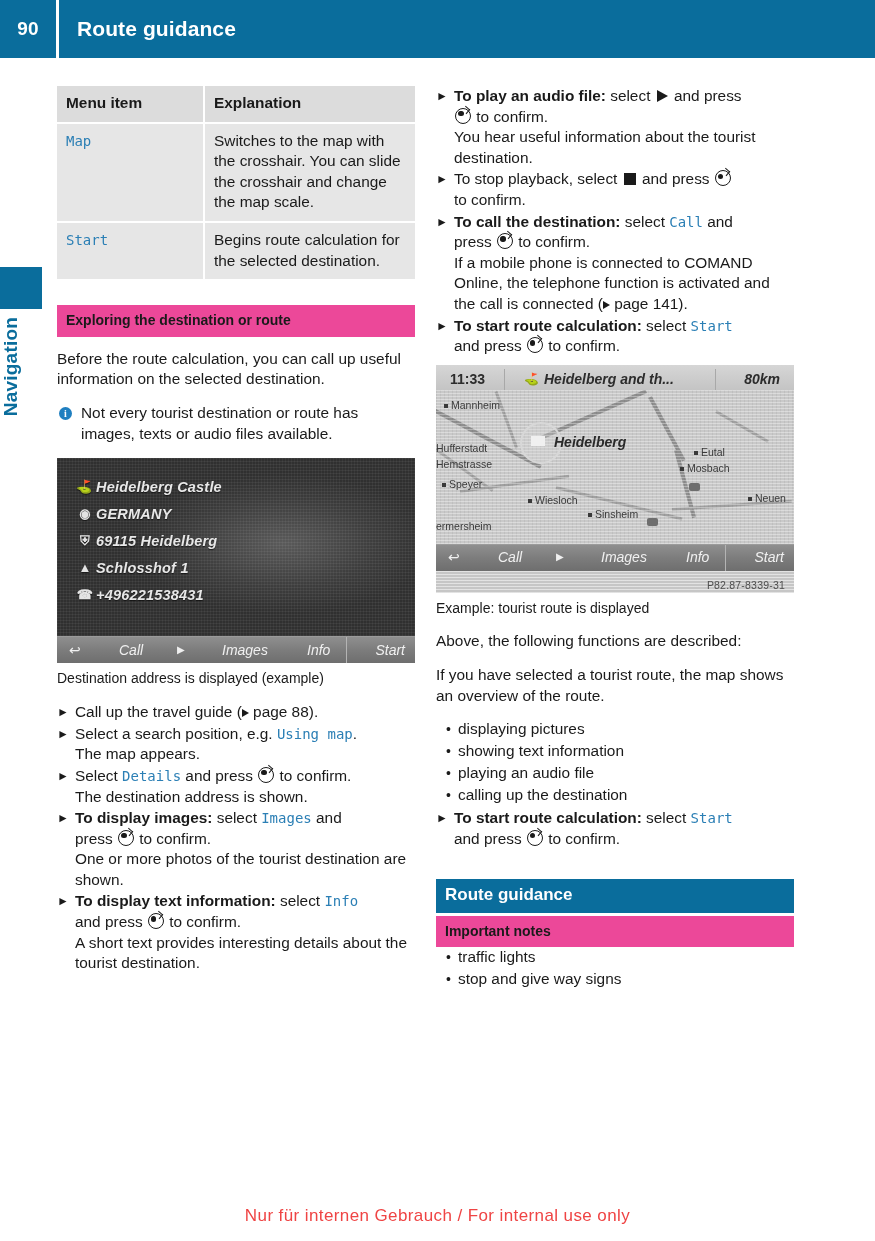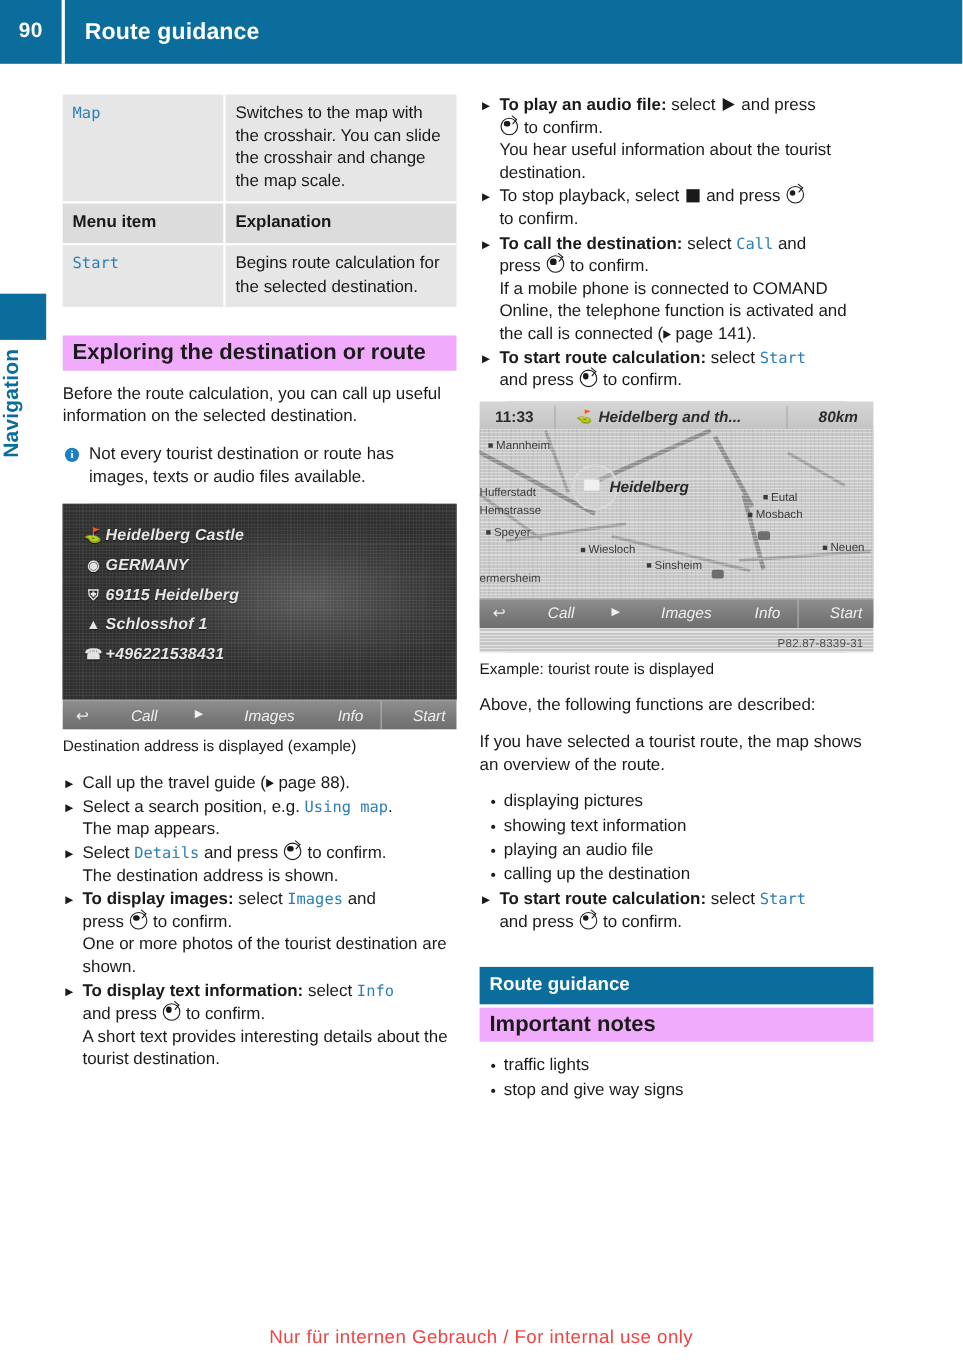--- a/index.html
+++ b/index.html
@@ -105,25 +105,24 @@
   table.menu-table tr:last-child td { border-bottom: none; }
   .col-menu { width: 128px; }
   .cmd {
     color: #2b7fb5;
     font-family: "DejaVu Sans Mono", monospace;
     font-size: 14px;
   }
 
   
   .h-gray {
-    background: #f0abfc;
-    font-weight: bold;
-    font-size: 20px;
+    background: #ec4899;
+    font-weight: bold;
+    font-size: 14px;
     padding: 5px 9px 6px 9px;
-    margin-bottom: 12px;
   }
   .h-blue {
     background: #0a6d9c;
     color: #ffffff;
     font-weight: bold;
     font-size: 17px;
     padding: 6px 9px 7px 9px;
     margin-bottom: 3px;
   }
   .h-blue-wrap { margin-top: 30px; }
@@ -439,28 +438,28 @@
 <div class="side-tab">
   <div class="sq"></div>
   <div class="vlabel">Navigation</div>
 </div>
 
 <div class="col col-left">
 
   <table class="menu-table">
     <tbody>
         <tr>
+      <th class="col-menu">Menu item</th>
+      <th>Explanation</th>
+    </tr>
+    <tr>
       <td class="col-menu">
         <span class="cmd">Map</span>
       </td>
       <td>Switches to the map with the crosshair. You can slide the crosshair and change the map scale.</td>
-    </tr>
-    <tr>
-      <th class="col-menu">Menu item</th>
-      <th>Explanation</th>
     </tr>
     <tr>
       <td class="col-menu">
         <span class="cmd">Start</span>
       </td>
       <td>Begins route calculation for the selected destination.</td>
     </tr>
   </tbody>
     </table>
 

